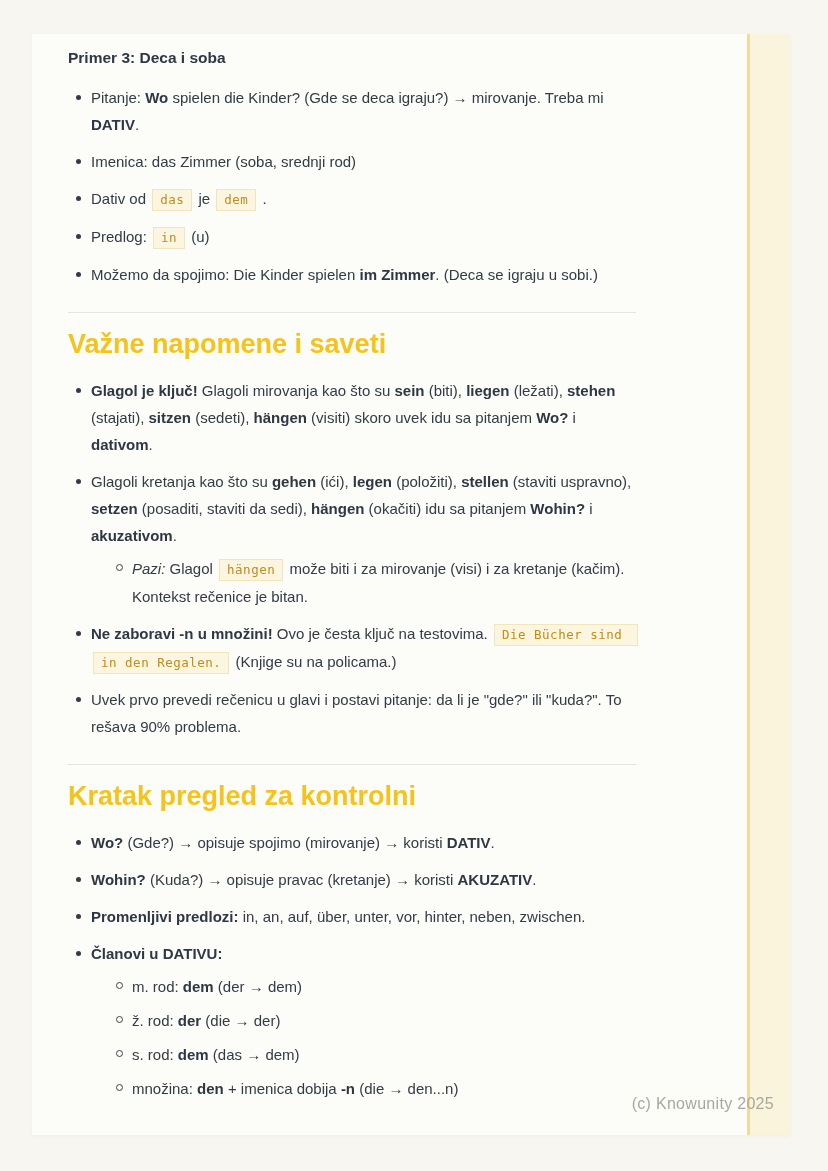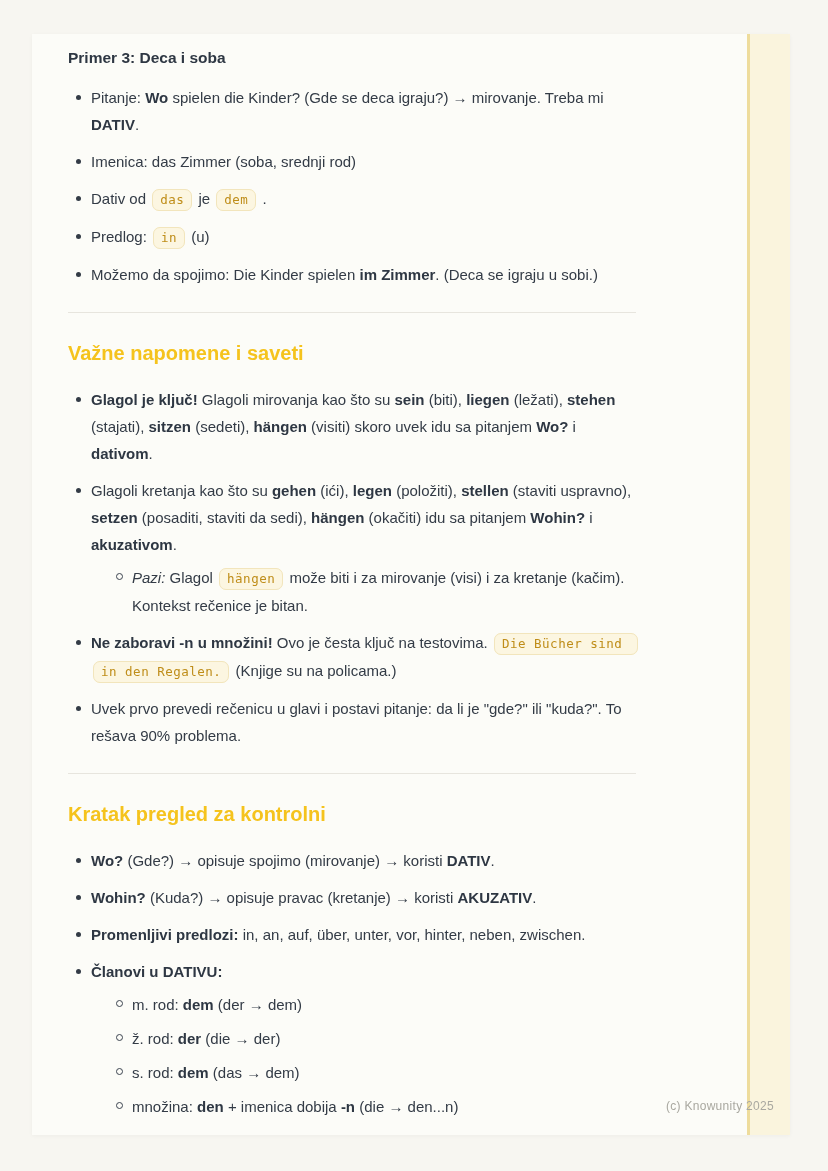--- a/index.html
+++ b/index.html
@@ -23,21 +23,21 @@
     border-left:3px solid #eedc9c;
   }
   .content {
     position:absolute; left:36px; top:12px;
     width:572px;
     color:#333b46;
     font-size:15px;
     line-height:27px;
   }
   h3.doc-h3 { font-size:15.5px; font-weight:bold; color:#2e3743; margin:0 0 14px 0; line-height:24px; }
-  h2.doc-h2 { font-size:20px; font-weight:bold; color:#f5c31d; margin:27px 0 20px 0; line-height:26px; }
+  h2.doc-h2 { font-size:27px; font-weight:bold; color:#f5c31d; margin:18px 0 20px 0; line-height:26px; }
   ul.main { list-style:none; margin:0 0 6px 0; }
   ul.main > li { position:relative; padding-left:23px; margin-bottom:10px; }
   ul.main > li::before {
     content:""; position:absolute; left:8px; top:11px;
     width:5px; height:5px; border-radius:50%; background:#333b46;
   }
   ul.sub { list-style:none; margin:6px 0 0 18px; }
   ul.sub > li { position:relative; padding-left:23px; margin-bottom:7px; }
   ul.sub > li::before {
     content:""; position:absolute; left:7px; top:9px;
@@ -46,31 +46,31 @@
   }
   ul.sub > li:last-child, ul.main > li:last-child { margin-bottom:0; }
   strong { font-weight:bold; color:#2e3743; }
   em { font-style:italic; }
   code {
     font-family:"DejaVu Sans Mono","Liberation Mono",monospace;
     font-size:12.5px; letter-spacing:0.5px;
     color:#bf8d19;
     background:#fcf6e1;
     border:1px solid #f2e5bc;
-    border-radius:7px;
+    border-radius:0;
     padding:2px 7px 3px 7px;
     margin:0 2px;
     white-space:pre-wrap;
     -webkit-box-decoration-break:clone;
     box-decoration-break:clone;
   }
   hr.rule { border:none; border-top:1px solid #e7e5de; margin:24px 0 0 0; width:568px; }
   .footer {
     position:absolute; right:16px; bottom:22px;
-    font-size:12px; color:#a9a8a0; letter-spacing:0.3px;
+    font-size:16px; color:#a9a8a0; letter-spacing:0.3px;
     z-index:2;
     margin-left:36px;
   }
 </style>
 </head>
 <body>
 
 <div class="sheet">
   <div class="accent-strip"></div>
 

